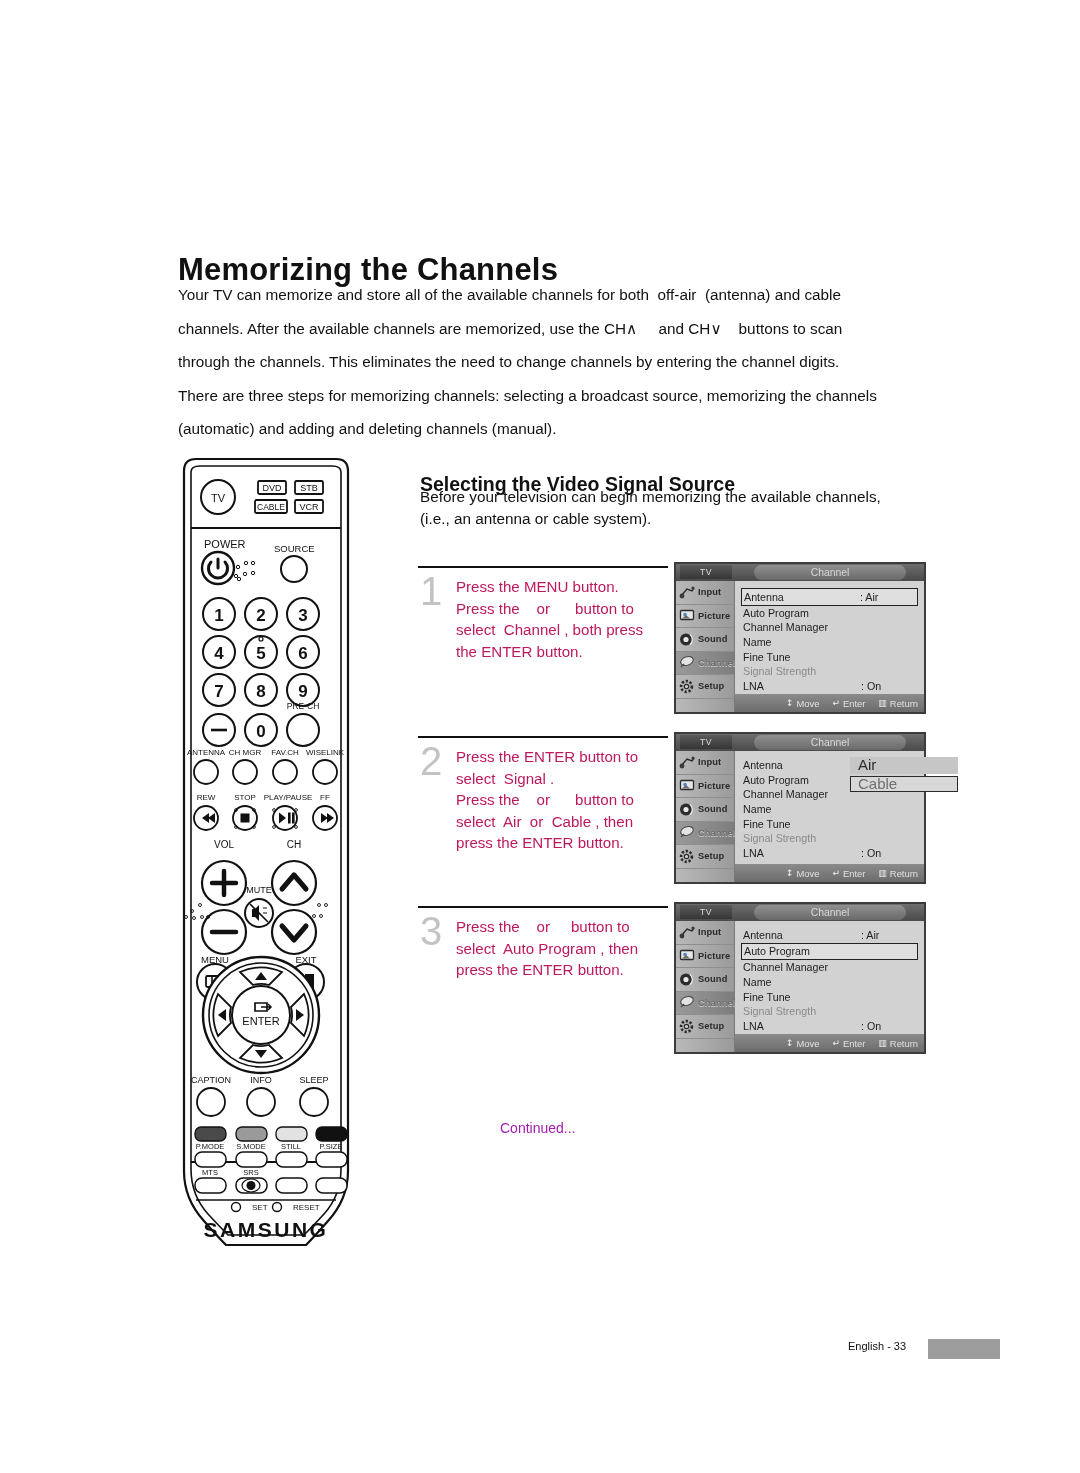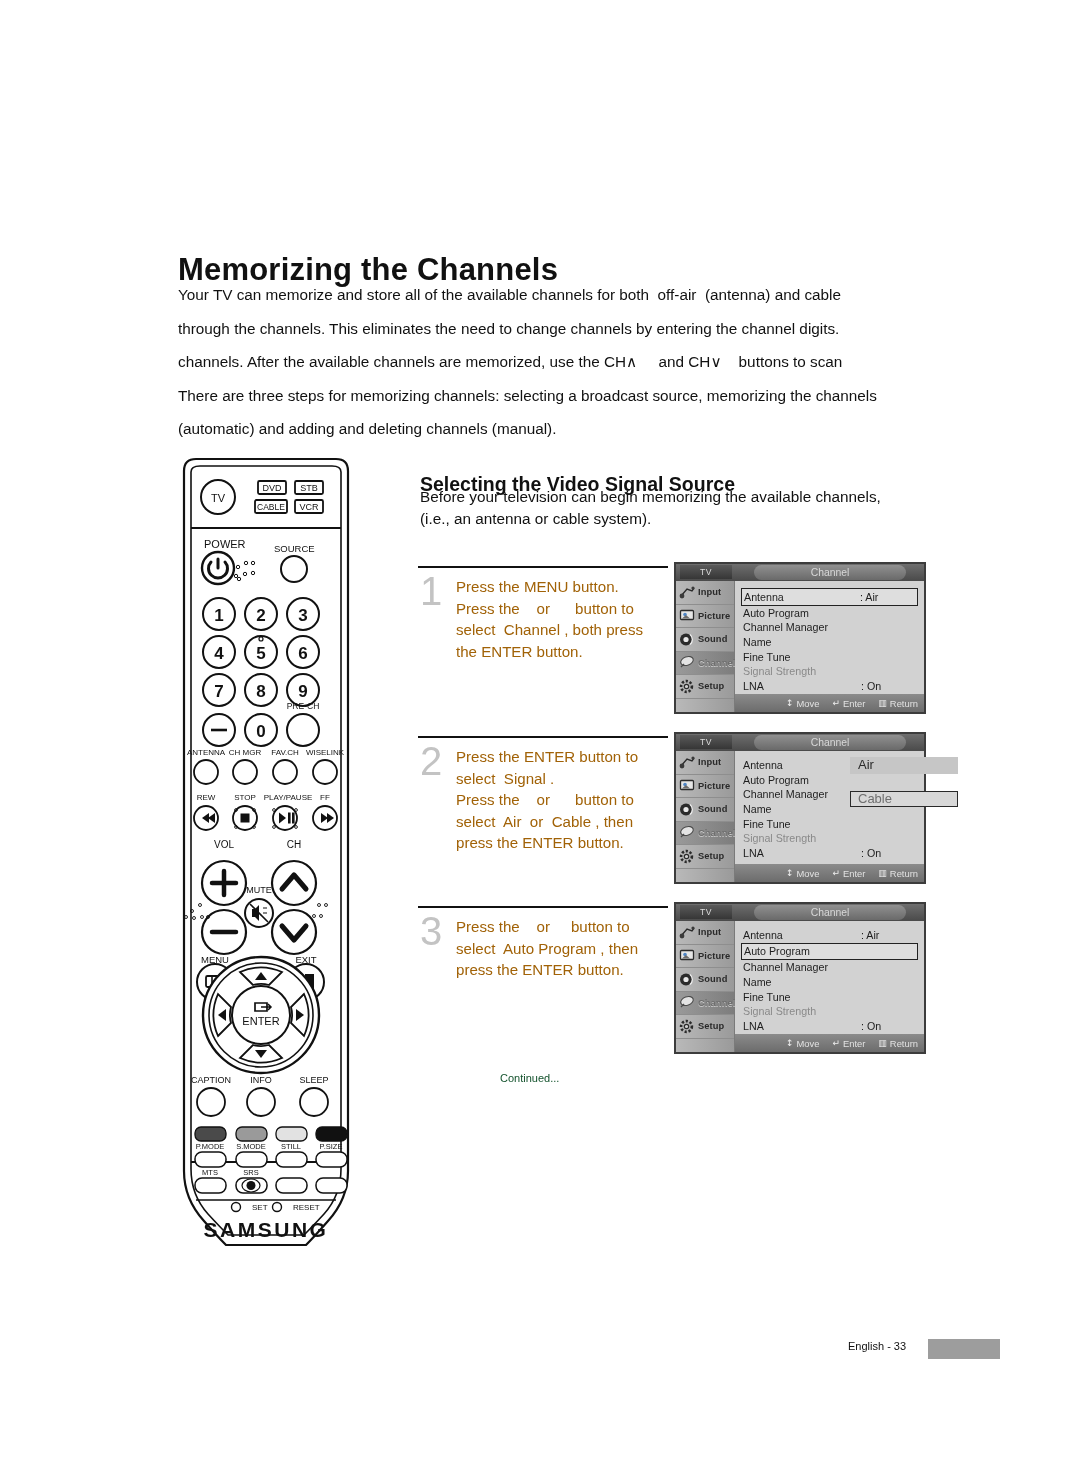--- a/index.html
+++ b/index.html
@@ -36,31 +36,31 @@
   .step .rule{
     position:absolute;left:0;top:0;width:250px;height:0;
     border-top:2.2px solid #111;
   }
   .step .num{
     position:absolute;left:2px;top:7px;
     font-size:40px;color:#c3c3c3;line-height:36px;font-weight:normal;
   }
   .step .body{
     position:absolute;left:38px;top:10px;width:225px;
-    font-size:15.1px;line-height:21.5px;color:#a16207;
+    font-size:15.1px;line-height:21.5px;color:#be185d;
   }
   .step .body .ln{white-space:pre;}
 
   #step-1{top:566px;}
   #step-2{top:736px;}
   #step-3{top:906px;}
 
   #continued{
-    position:absolute;left:500px;top:1072px;
-    font-size:11px;color:#14532d;
+    position:absolute;left:500px;top:1120px;
+    font-size:14px;color:#a21caf;
   }
 
   
   .osd{
     position:absolute;width:252px;height:152px;
     background:#d7d7d7;border:2px solid #3c3c3c;
     box-sizing:border-box;
     font-size:9.6px;
   }
   #osd-1{left:674px;top:562px;}
@@ -117,22 +117,22 @@
   .osd-row.hl{
     border:1.4px solid #222;background:#dedede;margin-left:6px;margin-right:6px;
     height:15.5px;padding-left:2px;
   }
   .osd-row.dim .k{color:#8a8a8a;}
 
   .osd-popup{
     position:absolute;left:115px;top:6px;width:108px;
   }
   .osd-popup .opt{
-    height:14.5px;line-height:14.5px;font-size:13px;
-    background:#c6c6c6;color:#2b2b2b;padding-left:7px;margin-bottom:17px;
+    height:14.5px;line-height:14.5px;font-size:15px;
+    background:#c6c6c6;color:#2b2b2b;padding-left:7px;margin-bottom:2px;
     border:1px solid transparent;
   }
   .osd-popup .opt.sel{background:#d8d8d8;border:1.3px solid #2a2a2a;color:#6f6f6f;}
 
   .osd-footer{
     position:absolute;left:59px;right:0;bottom:0;height:18px;
     background:linear-gradient(#8b8b8b,#6c6c6c);
     display:flex;align-items:center;justify-content:flex-end;
     padding-right:6px;gap:13px;
   }
@@ -155,22 +155,22 @@
 </style>
 </head>
 <body>
 
 <div class="page">
 
   <h1 id="page-title">Memorizing the Channels</h1>
 
   <div id="intro">
     <div class="ln">Your TV can memorize and store all of the available channels for both  off-air  (antenna) and cable</div>
+    <div class="ln">channels. After the available channels are memorized, use the CH∧     and CH∨    buttons to scan</div>
     <div class="ln">through the channels. This eliminates the need to change channels by entering the channel digits.</div>
-    <div class="ln">channels. After the available channels are memorized, use the CH∧     and CH∨    buttons to scan</div>
     <div class="ln">There are three steps for memorizing channels: selecting a broadcast source, memorizing the channels</div>
     <div class="ln">(automatic) and adding and deleting channels (manual).</div>
   </div>
 
   <h2 id="section-title">Selecting the Video Signal Source</h2>
   <div id="section-intro">
     <div class="ln">Before your television can begin memorizing the available channels,</div>
     <div class="ln">(i.e., an antenna or cable system).</div>
   </div>
 

